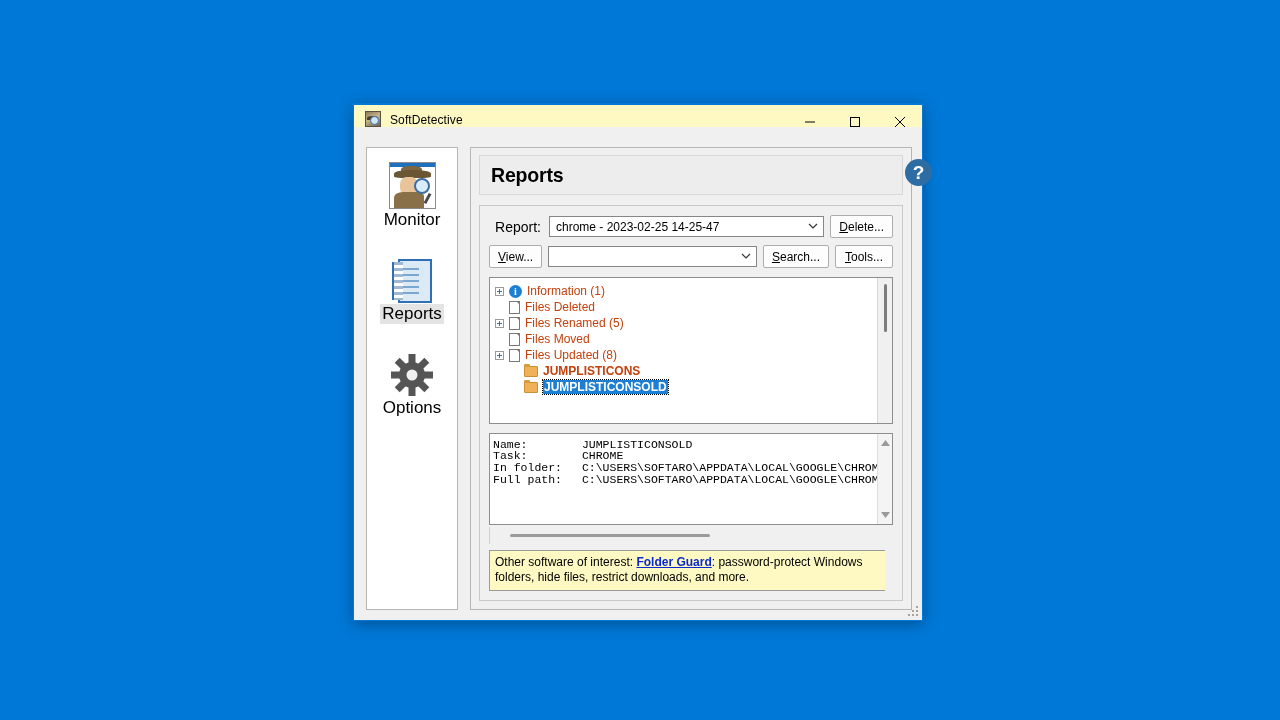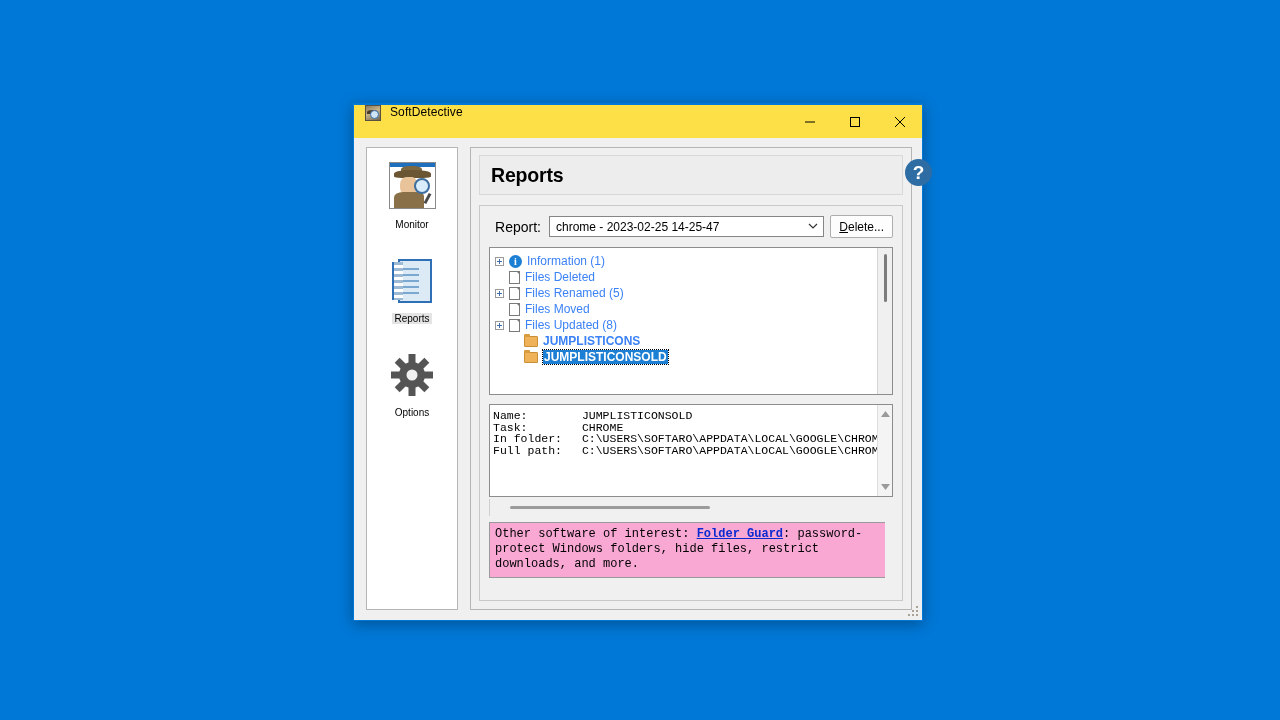--- a/index.html
+++ b/index.html
@@ -22,24 +22,24 @@
     left: 353px; top: 103px;
     width: 570px; height: 518px;
     background: #f0f0f0;
     border: 1px solid #0078d7;
     border-top: 2px solid #0078d7;
     box-shadow: 0 3px 14px rgba(0,0,0,0.32);
   }
 
   
   .titlebar {
-    height: 33px;
-    background: #fde047;
-    display: flex;
-    align-items: flex-start;
+    height: 22px;
+    background: #fef9c3;
+    display: flex;
+    align-items: flex-end;
     position: relative;
   }
   .title-icon {
     width: 16px; height: 16px;
     margin-left: 11px; margin-right: 9px;
     position: relative;
     background: linear-gradient(155deg,#8a7a5e 0%,#c8b48a 45%,#6d6450 100%);
     border: 1px solid #5a5040;
     overflow: hidden;
     flex: none;
@@ -93,22 +93,22 @@
     padding-top: 14px;
   }
   .navitem {
     display: flex;
     flex-direction: column;
     align-items: center;
     margin-bottom: 29px;
     cursor: default;
   }
   .navlabel {
-    font-size: 10px;
-    margin-top: 10px;
+    font-size: 17px;
+    margin-top: 1px;
     padding: 0 2px;
     color: #000;
   }
   .navitem.selected .navlabel {
     background: #e4e4e4;
   }
 
   
   .ico-detective {
     width: 47px; height: 47px;
@@ -370,21 +370,21 @@
     position: relative;
     flex: none;
   }
   .ico-folder::before {
     content: "";
     position: absolute; left: -1px; top: -3px;
     width: 6px; height: 3px;
     background: #d99c3d;
     border-radius: 1px 1px 0 0;
   }
-  .tlabel { color: #3b82f6; }
+  .tlabel { color: #c2410c; }
   .trow.child { padding-left: 29px; }
   .trow.child .tlabel { font-weight: bold; }
   .trow.selected .tlabel {
     background: #1c7fd4;
     color: #fff;
     outline: 1px dotted #000;
     padding: 0 1px;
   }
 
   .vscroll {
@@ -445,28 +445,27 @@
     position: absolute;
     left: 20px; top: 7px;
     width: 200px; height: 3px;
     background: #9b9b9b;
     border-radius: 2px;
   }
 
   
   .promo {
     margin-top: 6px;
-    background: #f9a8d4;
+    background: #fef9c3;
     border: 1px solid #9a9a9a;
     border-right: none;
     padding: 4px 6px 5px 5px;
     font-size: 12px;
     line-height: 15px;
     width: calc(100% - 8px);
-    font-family: Liberation Mono, monospace;
   }
   .promo a {
     color: #0a2ad0;
     font-weight: bold;
     text-decoration: underline;
   }
 
   .grip {
     position: absolute;
     right: 2px; bottom: 2px;
@@ -575,20 +574,39 @@
               <svg width="10" height="7" viewBox="0 0 10 7">
                   <polyline points="1,1 5,5 9,1" fill="none" stroke="#333" stroke-width="1.2"></polyline>
                 </svg>
             </span>
           </div>
           <div class="btn">
               <span><u>D</u>elete...</span>
             </div>
         </div>
 
+        <div class="row">
+          <div class="btn" style="min-width:46px">
+              <span><u>V</u>iew...</span>
+            </div>
+          <div class="combo" style="flex:1">
+            <span class="cv"></span>
+            <span class="arrow">
+              <svg width="10" height="7" viewBox="0 0 10 7">
+                  <polyline points="1,1 5,5 9,1" fill="none" stroke="#333" stroke-width="1.2"></polyline>
+                </svg>
+            </span>
+          </div>
+          <div class="btn">
+              <span><u>S</u>earch...</span>
+            </div>
+          <div class="btn">
+              <span><u>T</u>ools...</span>
+            </div>
+        </div>
 
         <div class="treebox">
           <div class="tree">
 
             <div class="trow">
               <span class="exp"></span>
               <span class="ico-info">i</span>
               <span class="tlabel">Information (1)</span>
             </div>
 

